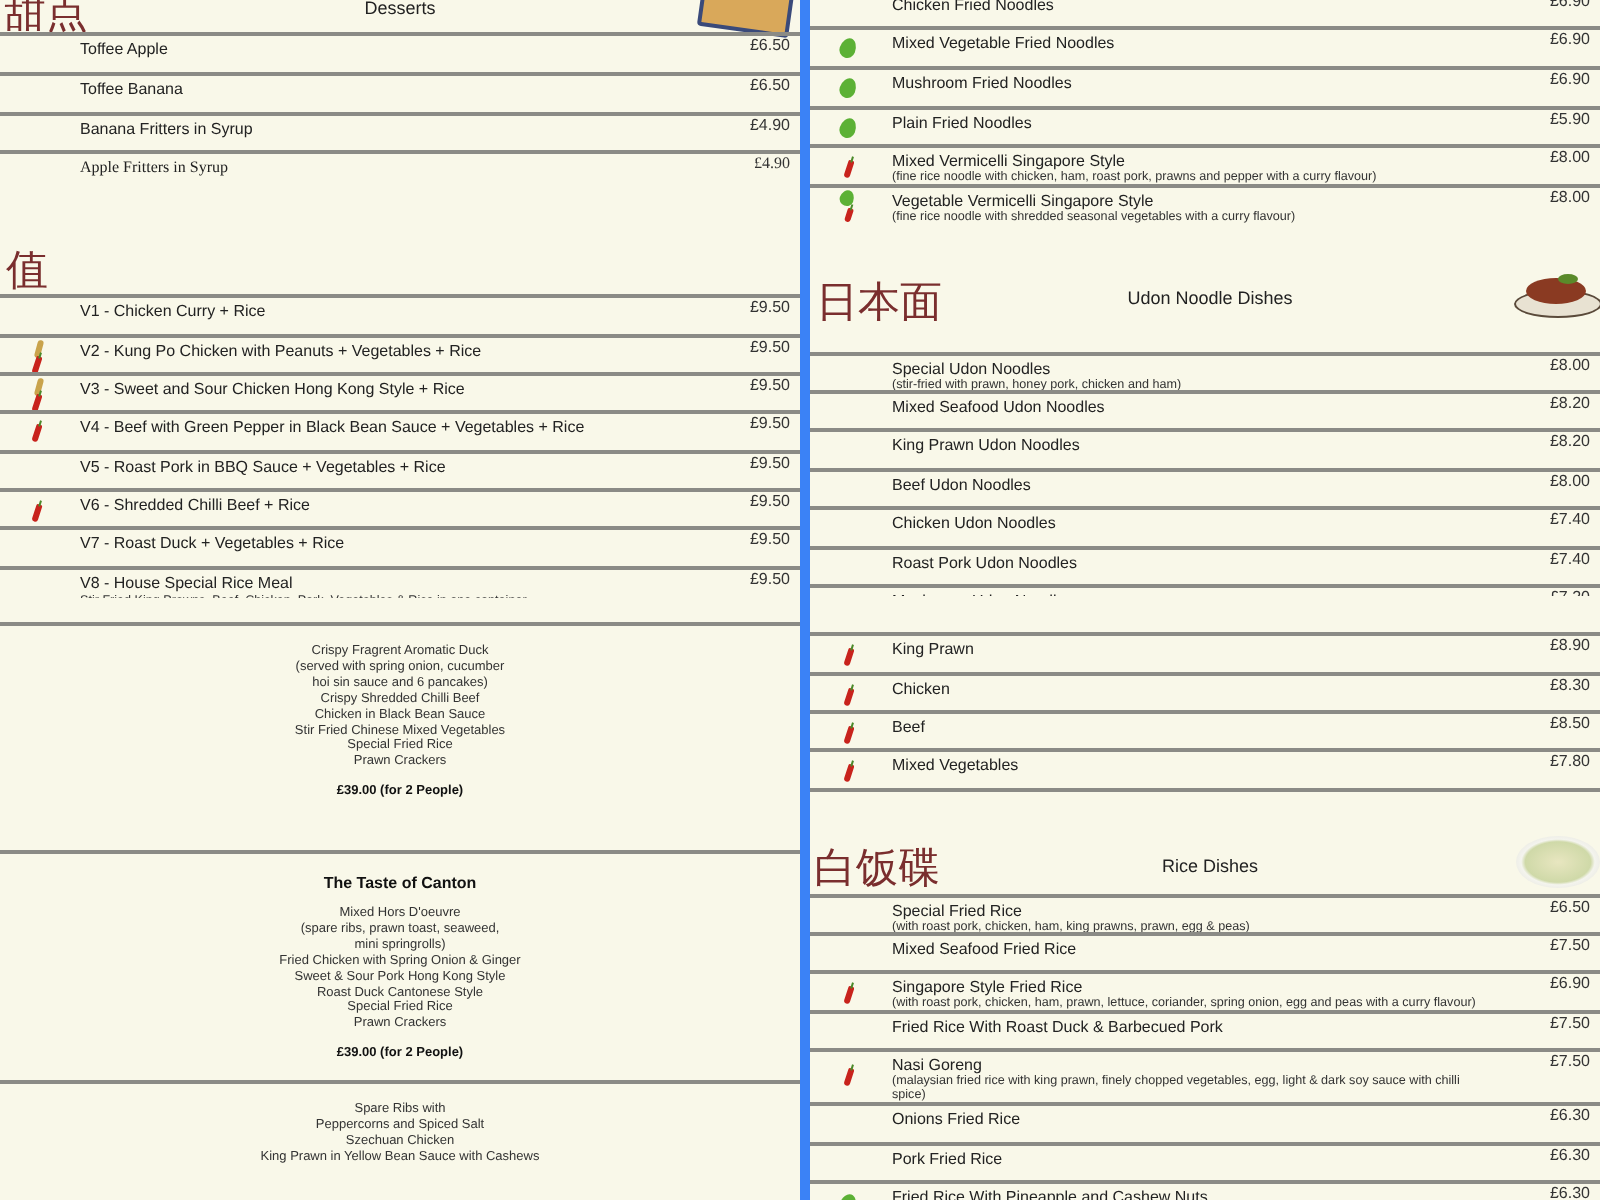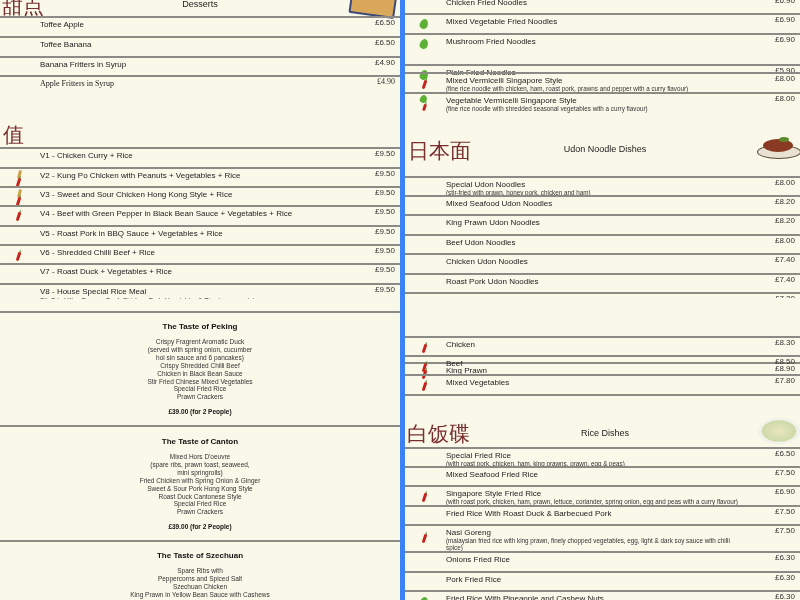--- a/index.html
+++ b/index.html
@@ -100,21 +100,20 @@
     <span class="price">£9.50</span>
   </div>
   <div class="row" style="top:283px;height:16px;overflow:hidden;">
     <span class="name">V8 - House Special Rice Meal</span>
     <span class="desc" style="top:12px;">Stir Fried King Prawns, Beef, Chicken, Pork, Vegetables &amp; Rice in one container</span>
     <span class="price">£9.50</span>
   </div>
 
   <div class="hr" style="top:311px;"></div>
   <div class="set" style="top:322px;">
-    <div class="t">The Taste of Peking</div>
     <div class="l">Crispy Fragrent Aromatic Duck</div>
     <div class="l">(served with spring onion, cucumber</div>
     <div class="l">hoi sin sauce and 6 pancakes)</div>
     <div class="l">Crispy Shredded Chilli Beef</div>
     <div class="l">Chicken in Black Bean Sauce</div>
     <div class="l">Stir Fried Chinese Mixed Vegetables</div>
     <div class="l">Special Fried Rice</div>
     <div class="l">Prawn Crackers</div>
     <div class="p">£39.00 (for 2 People)</div>
   </div>
@@ -128,21 +127,20 @@
     <div class="l">Fried Chicken with Spring Onion &amp; Ginger</div>
     <div class="l">Sweet &amp; Sour Pork Hong Kong Style</div>
     <div class="l">Roast Duck Cantonese Style</div>
     <div class="l">Special Fried Rice</div>
     <div class="l">Prawn Crackers</div>
     <div class="p">£39.00 (for 2 People)</div>
   </div>
 
   <div class="hr" style="top:540px;"></div>
   <div class="set" style="top:551px;">
-    <div class="t">The Taste of Szechuan</div>
     <div class="l">Spare Ribs with</div>
     <div class="l">Peppercorns and Spiced Salt</div>
     <div class="l">Szechuan Chicken</div>
     <div class="l">King Prawn in Yellow Bean Sauce with Cashews</div>
   </div>
 </div>
 
 <div class="col right">
 
   <div class="row" style="top:-14px;height:28px;border-top:none;">
@@ -152,21 +150,21 @@
   <div class="row" style="top:13px;height:20px;">
     <span class="ic leaf" style="left:15px;top:4px;"></span>
     <span class="name">Mixed Vegetable Fried Noodles</span>
     <span class="price">£6.90</span>
   </div>
   <div class="row" style="top:33px;height:20px;">
     <span class="ic leaf" style="left:15px;top:4px;"></span>
     <span class="name">Mushroom Fried Noodles</span>
     <span class="price">£6.90</span>
   </div>
-  <div class="row" style="top:64px;height:20px;">
+  <div class="row" style="top:53px;height:20px;">
     <span class="ic leaf" style="left:15px;top:4px;"></span>
     <span class="name">Plain Fried Noodles</span>
     <span class="price">£5.90</span>
   </div>
   <div class="row" style="top:72px;height:20px;">
     <span class="ic chilli" style="left:18px;top:6px;"></span>
     <span class="name">Mixed Vermicelli Singapore Style</span>
     <span class="desc">(fine rice noodle with chicken, ham, roast pork, prawns and pepper with a curry flavour)</span>
     <span class="price">£8.00</span>
   </div>
@@ -210,21 +208,21 @@
   <div class="row" style="top:273px;height:20px;">
     <span class="name">Roast Pork Udon Noodles</span>
     <span class="price">£7.40</span>
   </div>
   <div class="row" style="top:292px;height:6px;overflow:hidden;">
     <span class="name">Mushroom Udon Noodles</span>
     <span class="price">£7.20</span>
   </div>
 
 
-  <div class="row" style="top:316px;height:20px;margin-top:46px;">
+  <div class="row" style="top:316px;height:20px;">
     <span class="ic chilli" style="left:18px;top:6px;"></span>
     <span class="name">King Prawn</span>
     <span class="price">£8.90</span>
   </div>
   <div class="row" style="top:336px;height:20px;">
     <span class="ic chilli" style="left:18px;top:6px;"></span>
     <span class="name">Chicken</span>
     <span class="price">£8.30</span>
   </div>
   <div class="row" style="top:355px;height:20px;">

